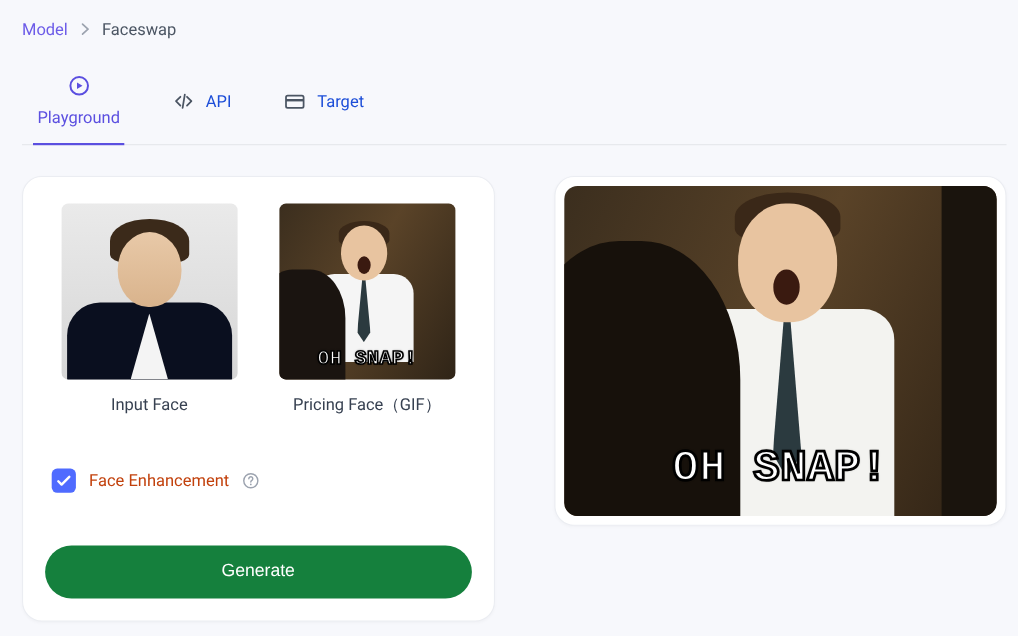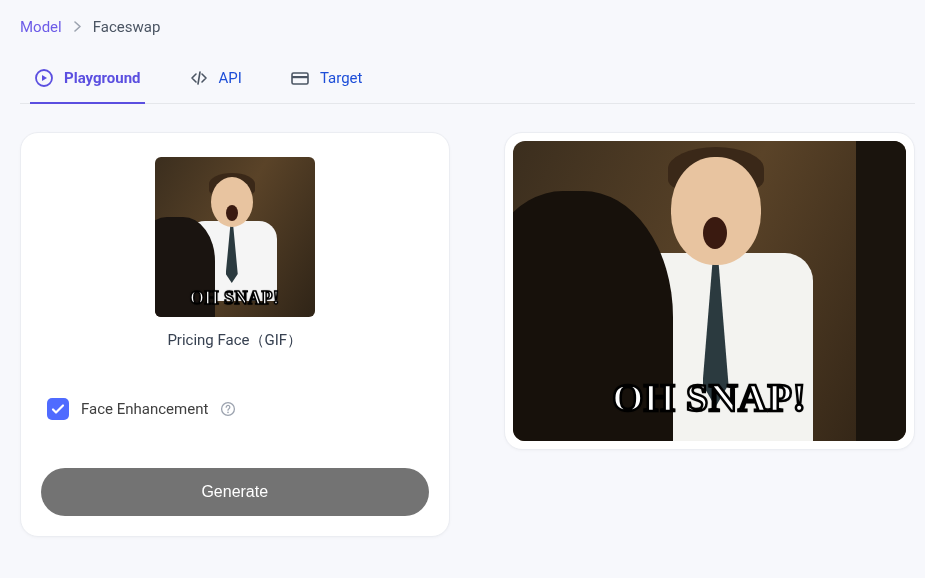--- a/index.html
+++ b/index.html
@@ -43,21 +43,22 @@
     padding: 10px 4px 14px 4px;
     font-size: 15px;
     color: #1d4ed8;
     cursor: pointer;
     border-bottom: 2.5px solid transparent;
     margin-bottom: -1px;
   }
   .tab.active {
     color: #5b4fe0;
     border-bottom-color: #5b4fe0;
-    font-weight: 700;
+    font-weight: 400;
+    flex-direction: column;
   }
   .tab svg { display:block; }
   .content {
     display: flex;
     gap: 54px;
     padding-top: 28px;
   }
   .card {
     background: #fff;
     border: 1px solid #ebedf2;
@@ -140,42 +141,42 @@
   .thumb.target .fg {
     position:absolute;left:-20px;bottom:-10px;width:80px;height:110px;
     background:#1a1410;border-radius:40% 40% 0 0;
   }
   .caption-overlay {
     position:absolute;bottom:8px;left:0;right:0;
     text-align:center;color:#fff;font-weight:800;
     font-size:18px;letter-spacing:0.5px;
     -webkit-text-stroke: 1.5px #000;
     text-shadow: 0 0 2px #000;
-    font-family: Liberation Serif, serif;
+    font-family: Liberation Mono, monospace;
   }
   .face-label {
     margin-top: 14px;
     font-size: 15px;
     color: #374151;
   }
   .option-row {
     display:flex;align-items:center;gap:12px;
     margin-top: 48px; margin-left: 6px;
   }
   .checkbox {
     width:22px;height:22px;border-radius:5px;
     background:#4f6bff;display:flex;align-items:center;justify-content:center;
     cursor:pointer;
   }
-  .option-label { font-size:15px;color:#404040; }
+  .option-label { font-size:15px;color:#c2410c; }
   .help-icon { color:#9ca3af; cursor:pointer; display:flex; }
   .generate-btn {
     margin-top: 48px;
     width: 100%;
-    background: #737373;
+    background: #15803d;
     color: #fff;
     border: none;
     border-radius: 26px;
     padding: 15px 0;
     font-size: 16px;
     cursor: pointer;
   }
   .output-card {
     width: 412px;
     padding: 8px;
@@ -263,20 +264,29 @@
         </svg>
       </span>
       <span>Target</span>
     </div>
   </div>
 
   <div class="content">
 
     <div class="card controls-card">
       <div class="face-row">
+        <div class="face-col">
+          <div class="thumb input">
+            <div class="body"></div>
+            <div class="shirt"></div>
+            <div class="hair"></div>
+            <div class="head"></div>
+          </div>
+          <div class="face-label">Input Face</div>
+        </div>
         <div class="face-col">
           <div class="thumb target">
             <div class="person">
               <div class="torso"></div>
               <div class="tie"></div>
               <div class="hair2"></div>
               <div class="head2"></div>
               <div class="mouth"></div>
             </div>
             <div class="fg"></div>

